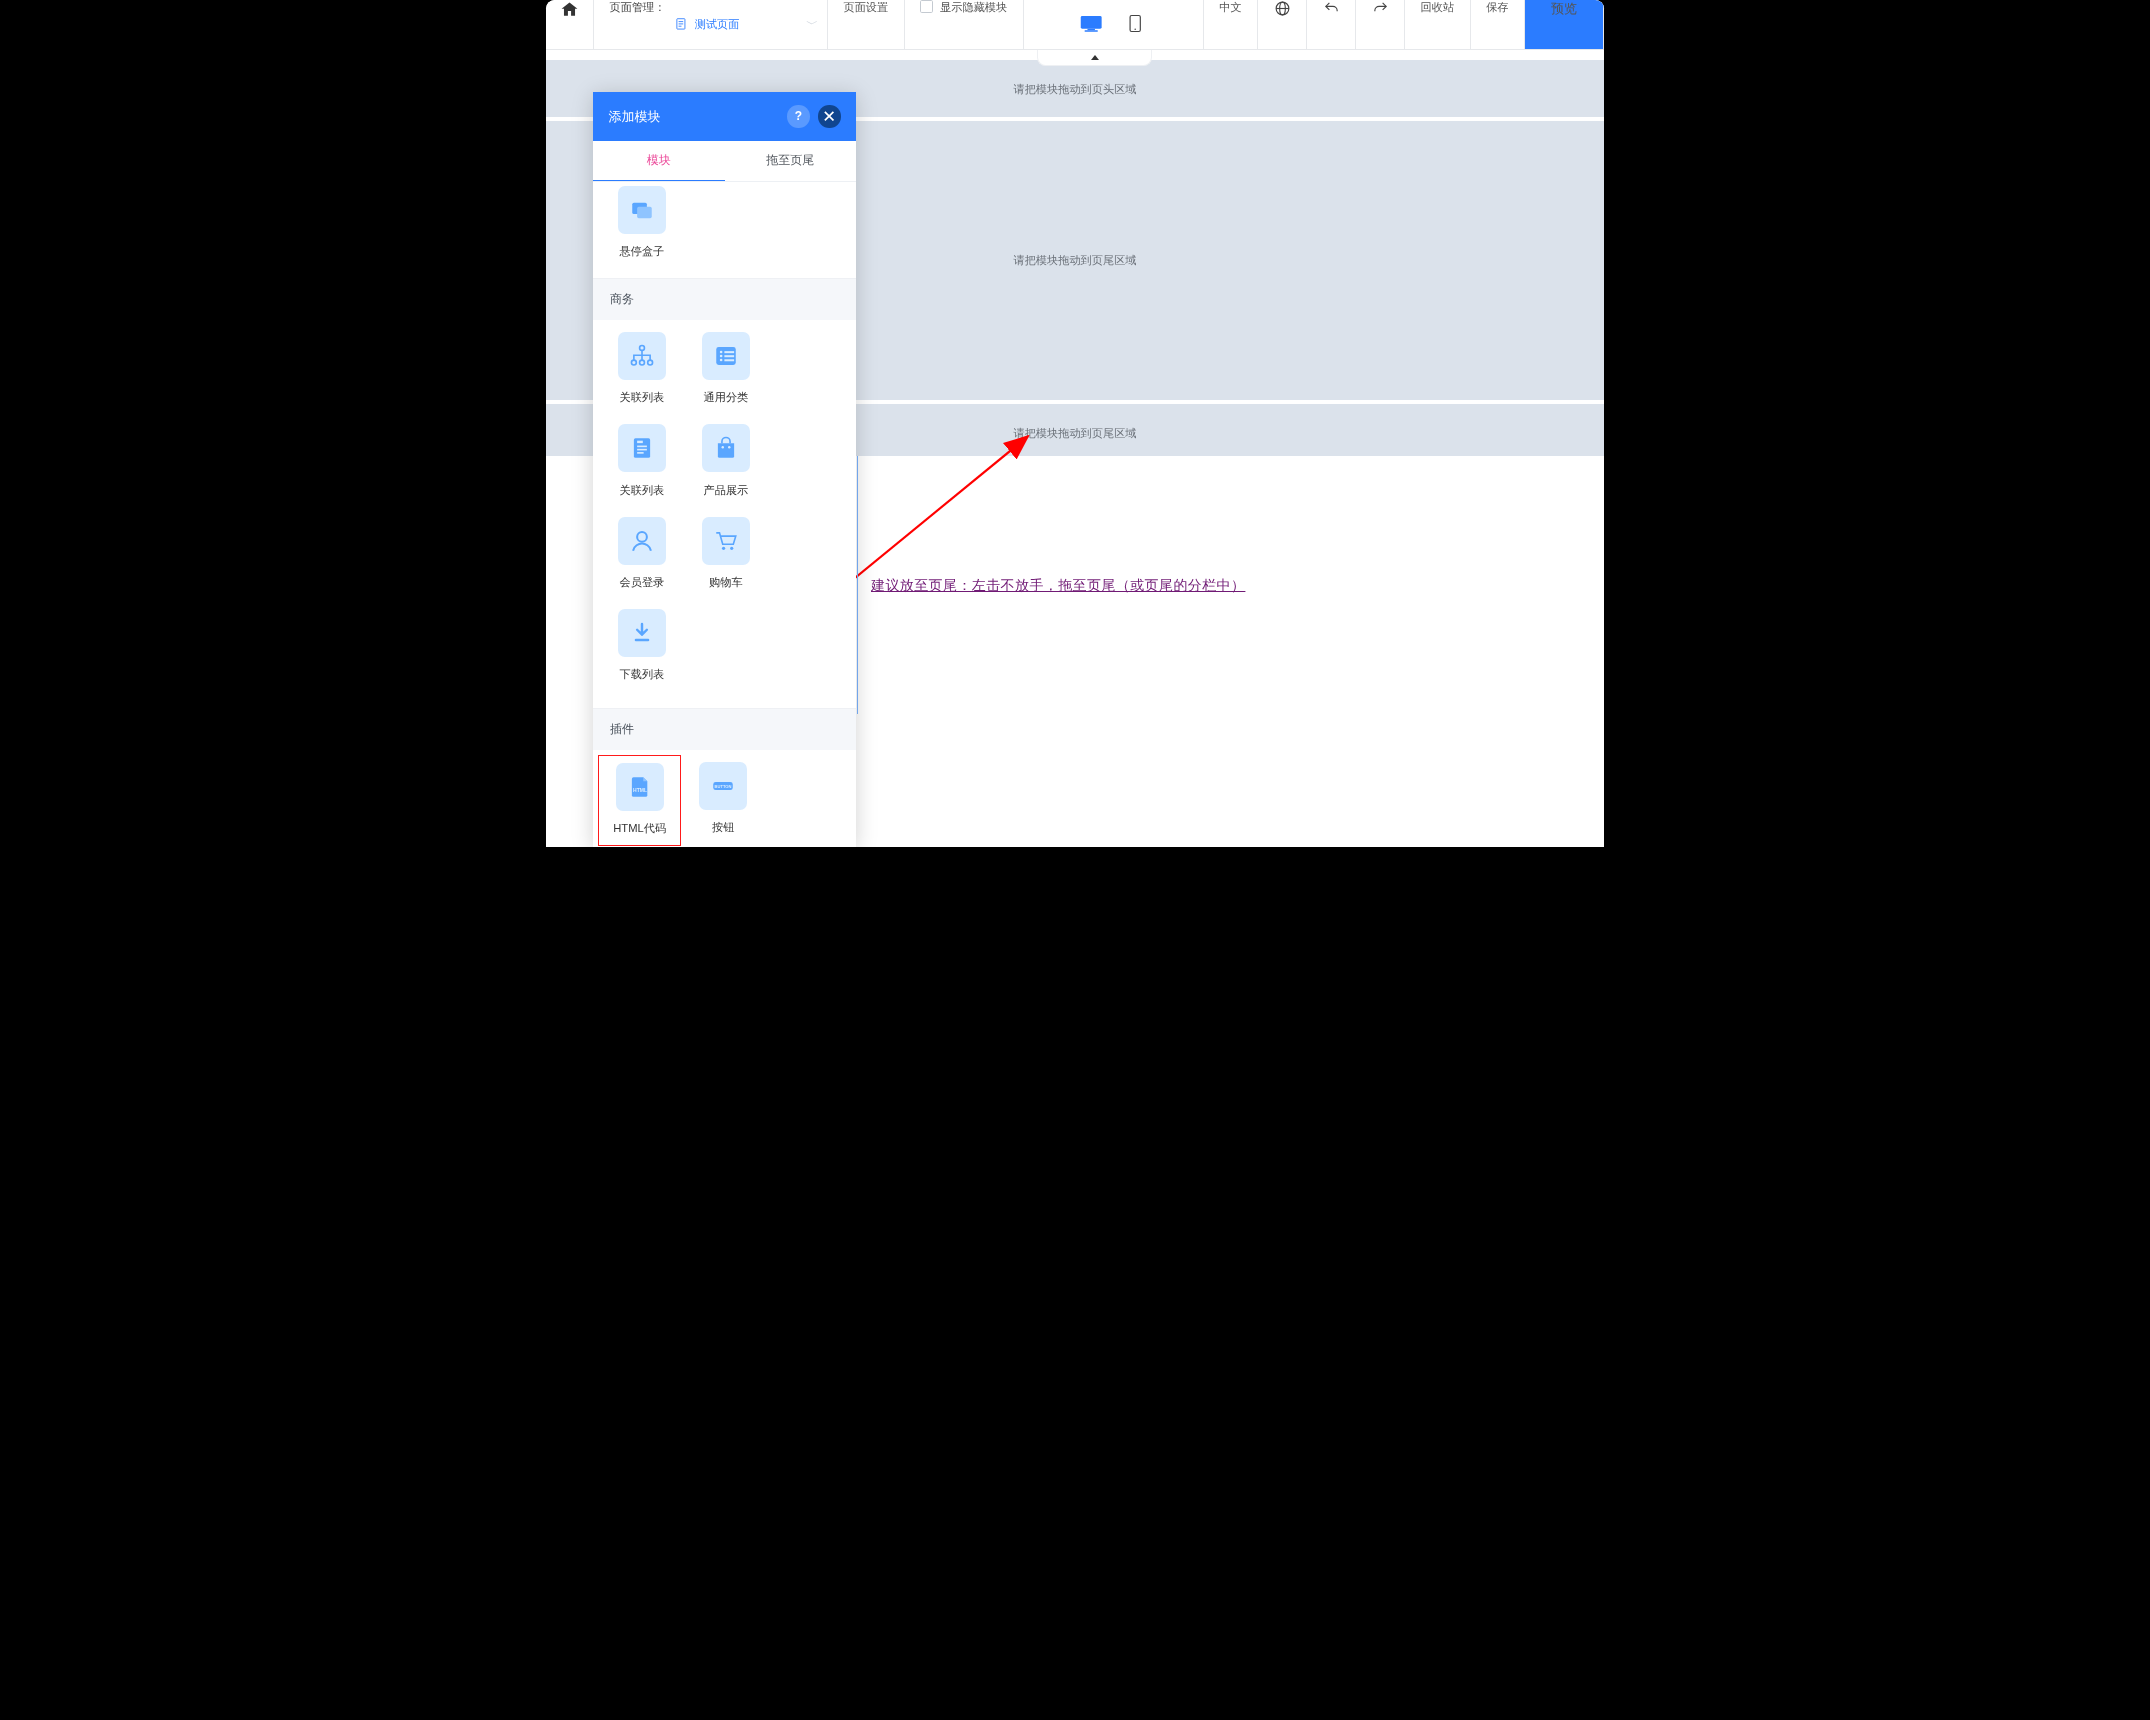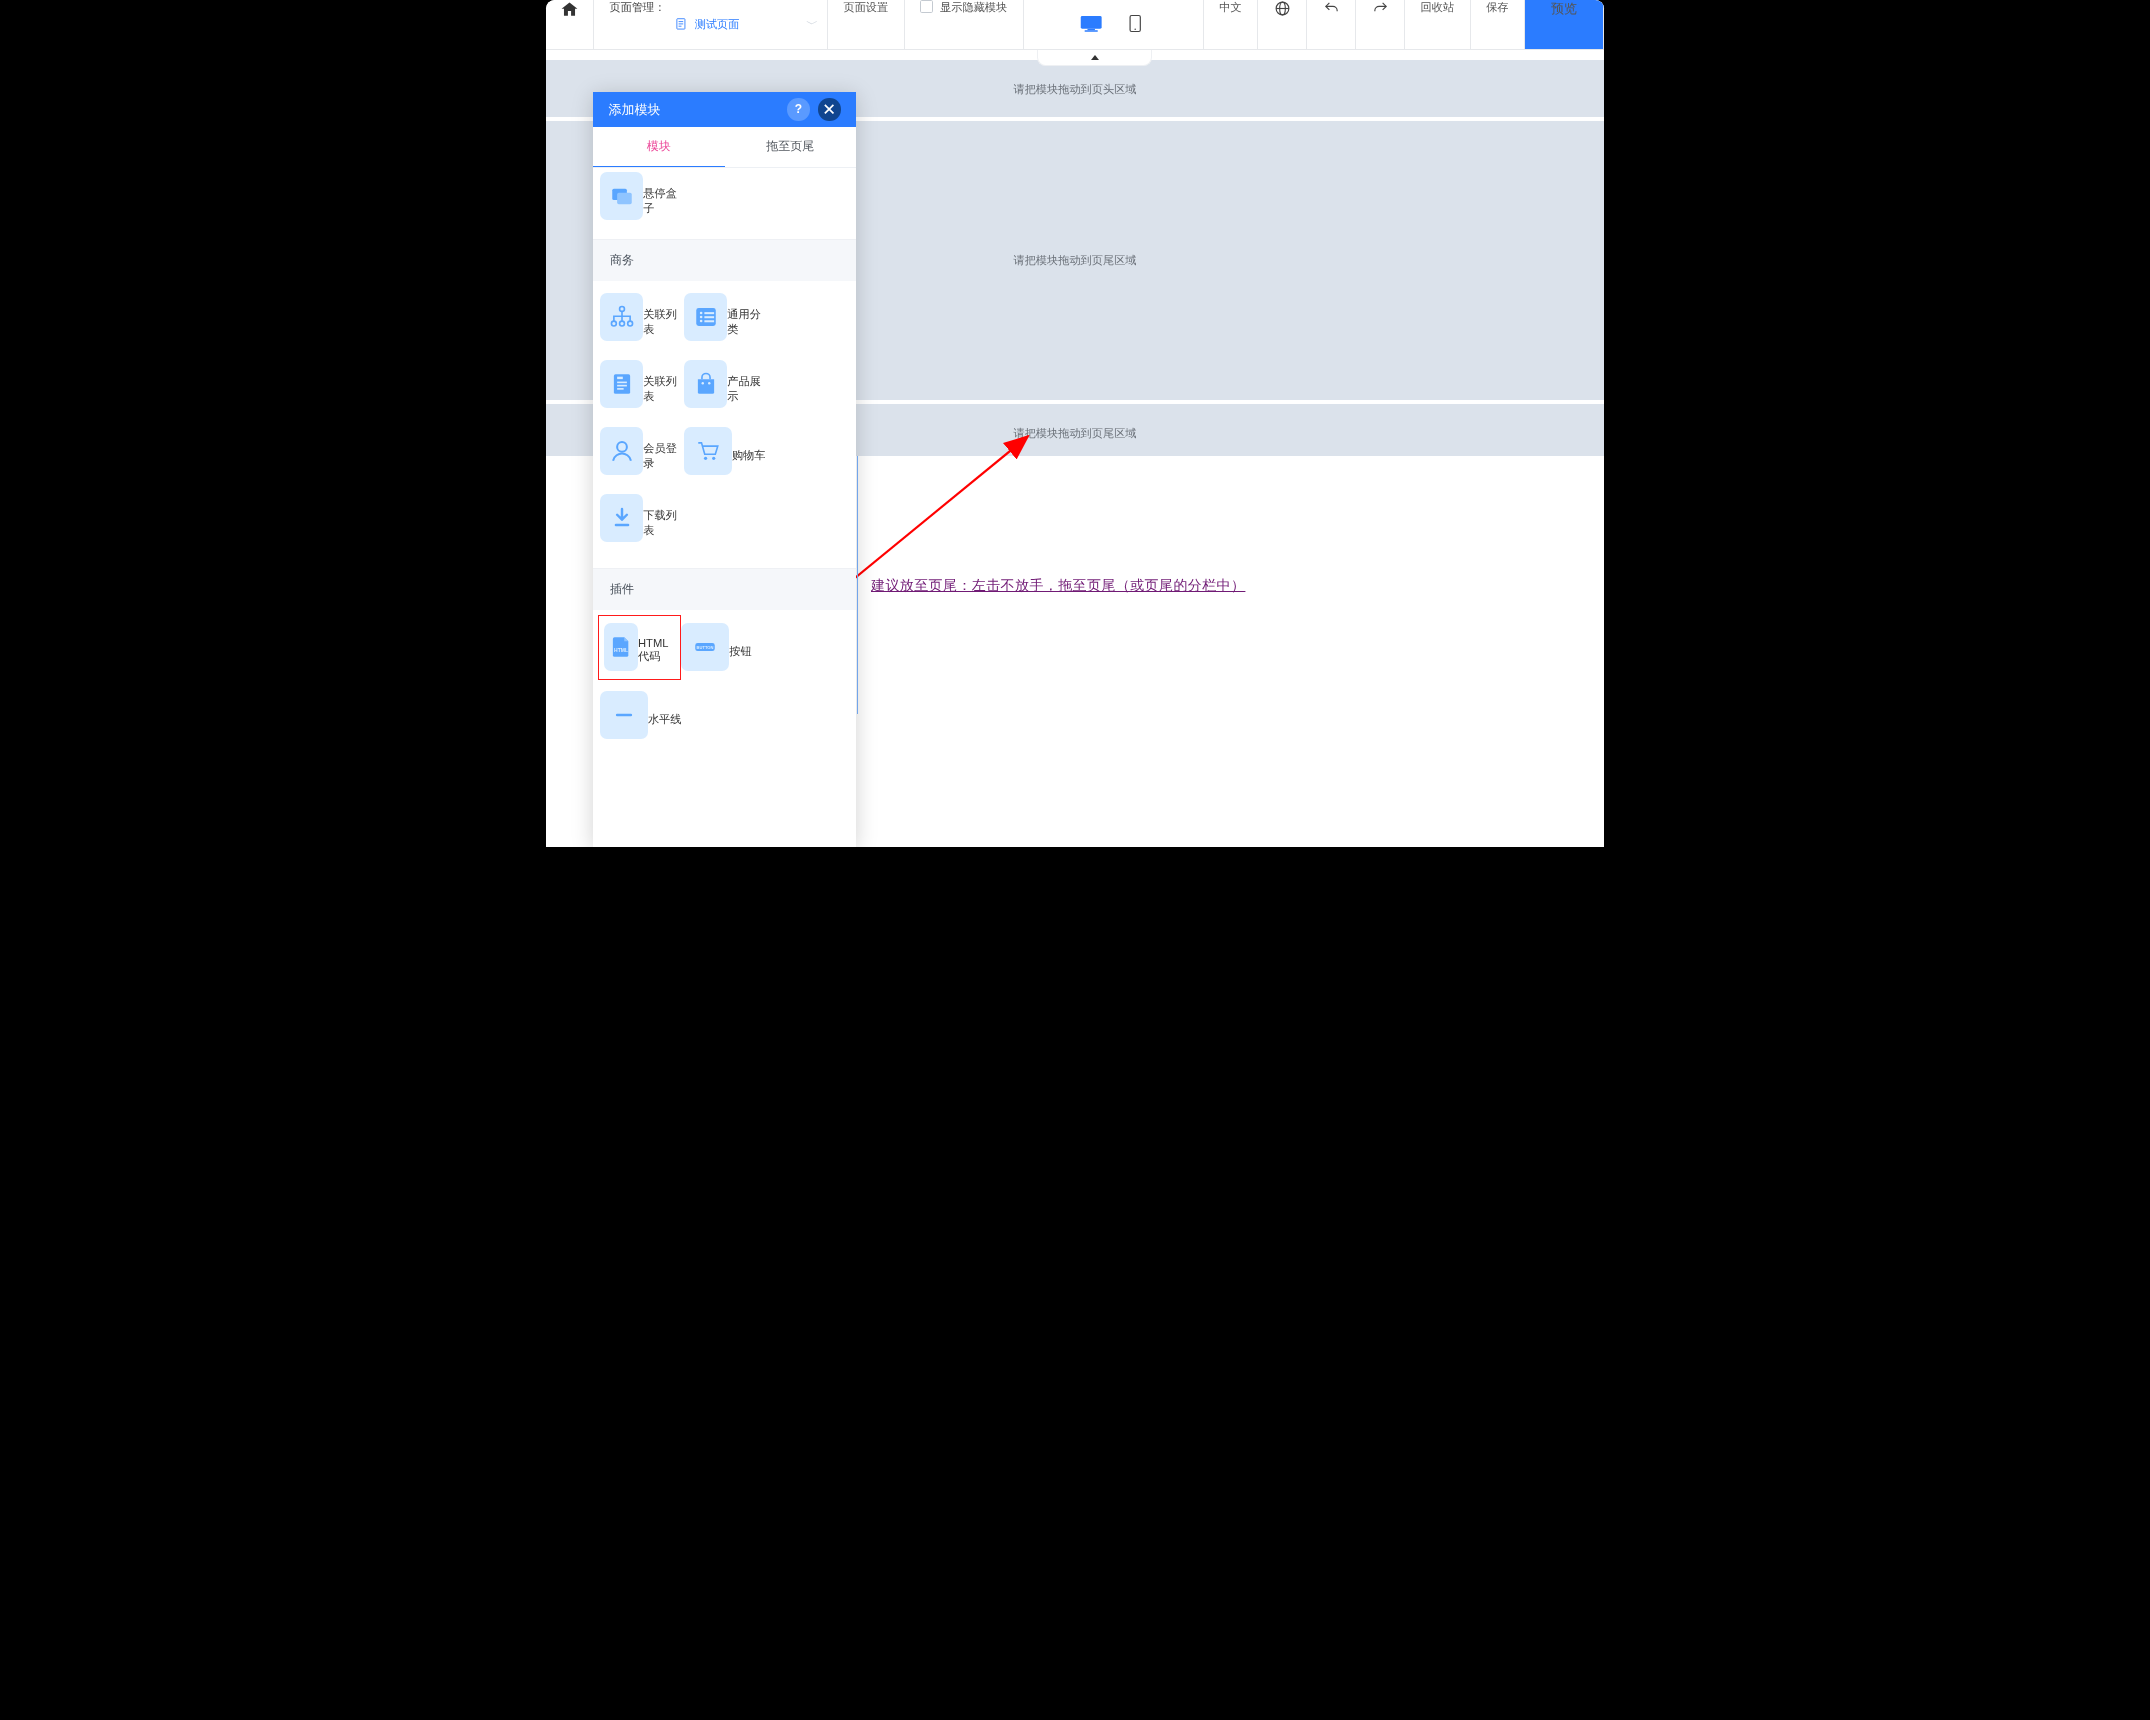--- a/index.html
+++ b/index.html
@@ -133,21 +133,21 @@
     width: 263px;
     bottom: 0;
     background: #fff;
     box-shadow: 0 3.4px 20.6px rgba(0,0,0,.18);
     display: flex;
     flex-direction: column;
     overflow: hidden;
     z-index: 5;
   }
   .panel-header {
-    height: 35px;
+    height: 49px;
     background: #2b7cff;
     color: #fff;
     display: flex;
     align-items: center;
     padding: 0 15.5px;
   }
   .panel-title { flex: 1; font-size: 13px; }
   .hdr-btn {
     width: 22.4px; height: 22.4px;
     border-radius: 50%;
@@ -184,20 +184,21 @@
   }
 
   .mod-grid {
     padding: 12px 6.9px 6.9px;
     display: flex;
     flex-wrap: wrap;
   }
   .mod-item {
     width: 84px;
     display: flex;
+    flex-direction: column;
     align-items: center;
     margin-bottom: 19px;
   }
   .mod-icon {
     width: 48px; height: 48px;
     border-radius: 6.9px;
     background: #d9ecff;
     display: flex; align-items: center; justify-content: center;
   }
   .mod-icon svg { width: 26px; height: 26px; }

